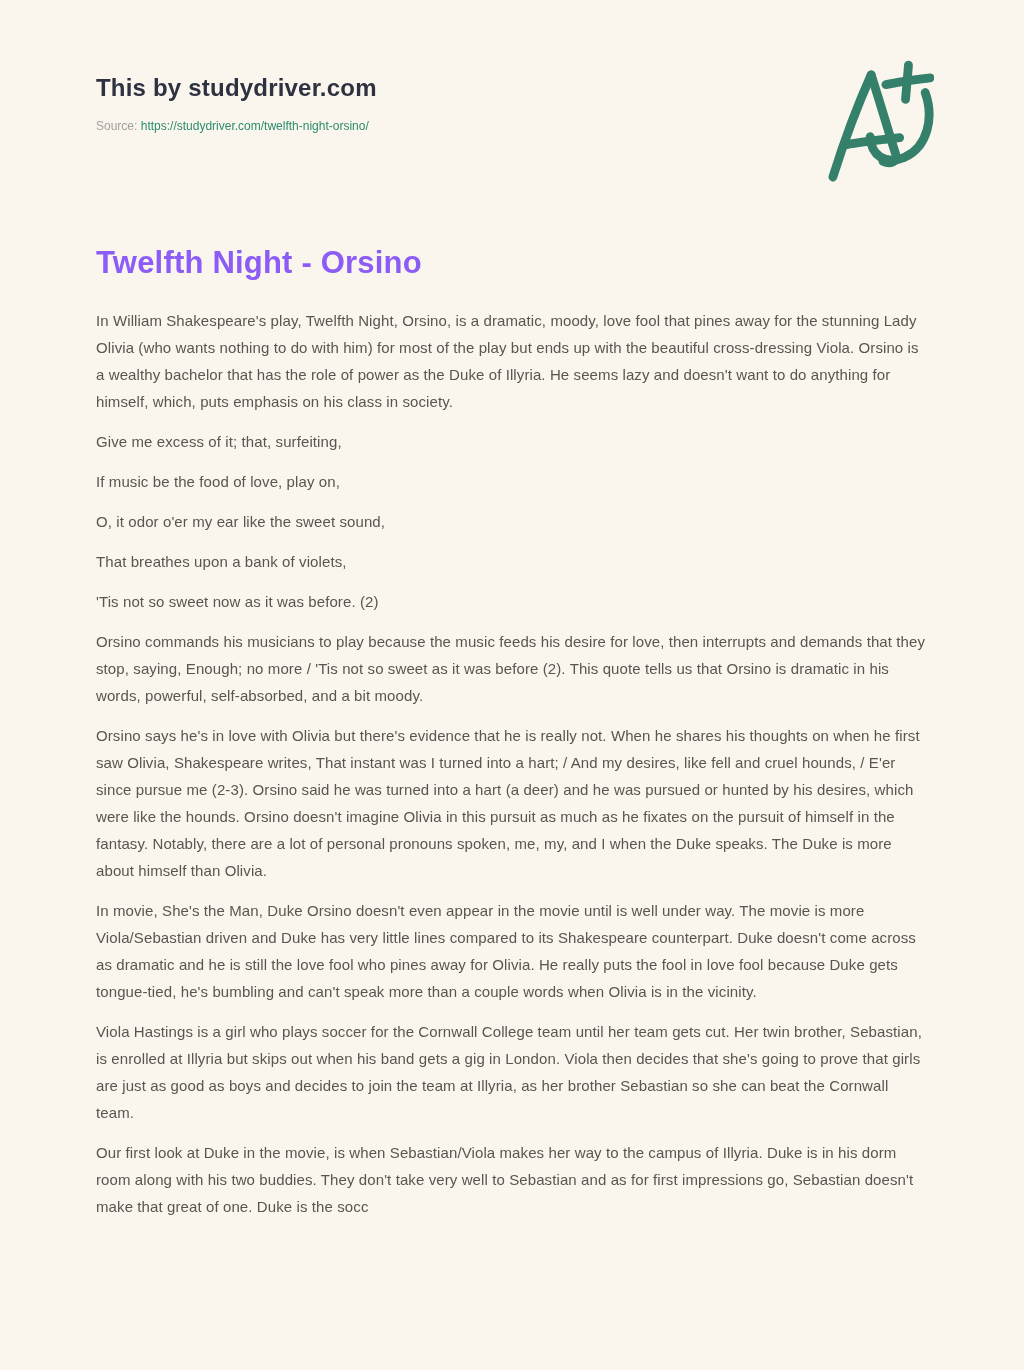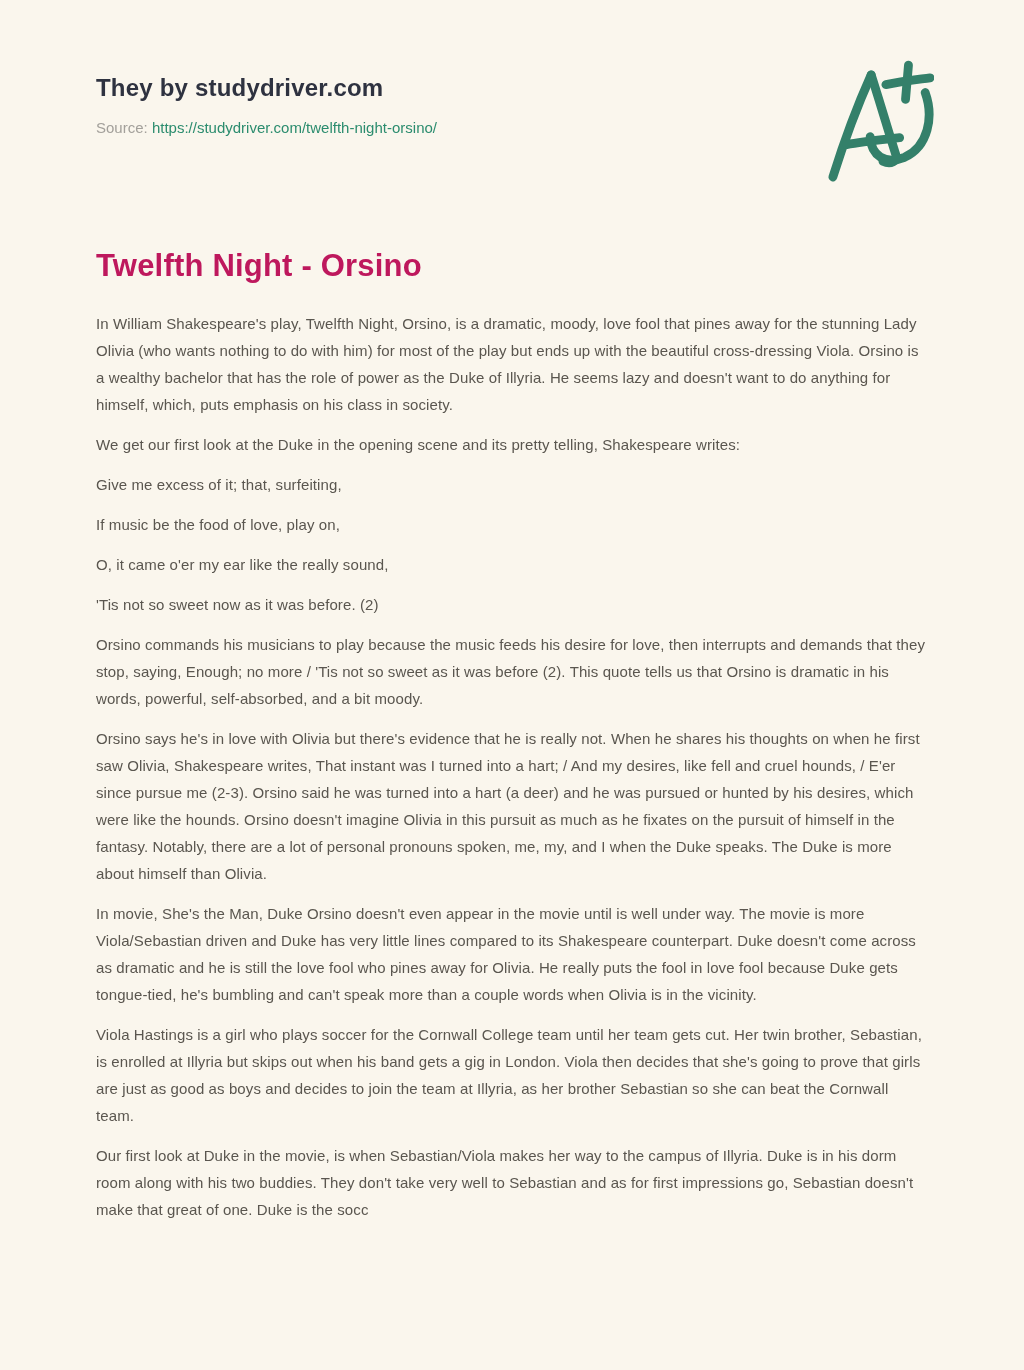--- a/index.html
+++ b/index.html
@@ -19,58 +19,58 @@
     padding: 74px 96px 0 96px;
   }
   .site-title {
     font-size: 24px;
     font-weight: 700;
     color: #2e3240;
     letter-spacing: 0.2px;
   }
   .source-line {
     margin-top: 17px;
-    font-size: 15px;
+    font-size: 12px;
     color: #a3a09b;
   }
   .source-line a {
     color: #2b8c6e;
     text-decoration: none;
   }
   .logo {
     position: absolute;
     top: 60px;
     right: 90px;
     width: 108px;
     height: 124px;
   }
   .logo svg { width: 100%; height: 100%; }
   .essay-title {
     margin-top: 112px;
     margin-bottom: 26px;
     font-size: 31px;
     font-weight: 700;
-    color: #be185d;
+    color: #8b5cf6;
     letter-spacing: 0.2px;
   }
   .essay-body p {
     font-size: 15px;
     line-height: 27px;
     color: #5a564f;
     margin: 0 0 13px 0;
     letter-spacing: 0.1px;
   }
 </style>
 </head>
 <body>
 
 <div class="page">
 
   <header>
-    <div class="site-title">They by studydriver.com</div>
+    <div class="site-title">This by studydriver.com</div>
     <div class="source-line">
       <span>Source:</span>
       <a href="#">https://studydriver.com/twelfth-night-orsino/</a>
     </div>
     <div class="logo">
       <svg viewBox="0 0 110 126" fill="none" xmlns="http://www.w3.org/2000/svg">
         <g stroke="#34806a" stroke-width="9" stroke-linecap="round" fill="none">
 
           <path d="M 7 119 C 18 84 33 44 46 15"></path>
 
@@ -86,24 +86,24 @@
         </g>
       </svg>
     </div>
   </header>
 
   <main>
     <h1 class="essay-title">Twelfth Night - Orsino</h1>
 
     <div class="essay-body">
       <p>In William Shakespeare's play, Twelfth Night, Orsino, is a dramatic, moody, love fool that pines away for the stunning Lady Olivia (who wants nothing to do with him) for most of the play but ends up with the beautiful cross-dressing Viola. Orsino is a wealthy bachelor that has the role of power as the Duke of Illyria. He seems lazy and doesn't want to do anything for himself, which, puts emphasis on his class in society.</p>
-      <p>We get our first look at the Duke in the opening scene and its pretty telling, Shakespeare writes:</p>
       <p>Give me excess of it; that, surfeiting,</p>
       <p>If music be the food of love, play on,</p>
-      <p>O, it came o'er my ear like the really sound,</p>
+      <p>O, it odor o'er my ear like the sweet sound,</p>
+      <p>That breathes upon a bank of violets,</p>
       <p>'Tis not so sweet now as it was before. (2)</p>
       <p>Orsino commands his musicians to play because the music feeds his desire for love, then interrupts and demands that they stop, saying, Enough; no more / 'Tis not so sweet as it was before (2). This quote tells us that Orsino is dramatic in his words, powerful, self-absorbed, and a bit moody.</p>
       <p>Orsino says he's in love with Olivia but there's evidence that he is really not. When he shares his thoughts on when he first saw Olivia, Shakespeare writes, That instant was I turned into a hart; / And my desires, like fell and cruel hounds, / E'er since pursue me (2-3). Orsino said he was turned into a hart (a deer) and he was pursued or hunted by his desires, which were like the hounds. Orsino doesn't imagine Olivia in this pursuit as much as he fixates on the pursuit of himself in the fantasy. Notably, there are a lot of personal pronouns spoken, me, my, and I when the Duke speaks. The Duke is more about himself than Olivia.</p>
       <p>In movie, She's the Man, Duke Orsino doesn't even appear in the movie until is well under way. The movie is more Viola/Sebastian driven and Duke has very little lines compared to its Shakespeare counterpart. Duke doesn't come across as dramatic and he is still the love fool who pines away for Olivia. He really puts the fool in love fool because Duke gets tongue-tied, he's bumbling and can't speak more than a couple words when Olivia is in the vicinity.</p>
       <p>Viola Hastings is a girl who plays soccer for the Cornwall College team until her team gets cut. Her twin brother, Sebastian, is enrolled at Illyria but skips out when his band gets a gig in London. Viola then decides that she's going to prove that girls are just as good as boys and decides to join the team at Illyria, as her brother Sebastian so she can beat the Cornwall team.</p>
       <p>Our first look at Duke in the movie, is when Sebastian/Viola makes her way to the campus of Illyria. Duke is in his dorm room along with his two buddies. They don't take very well to Sebastian and as for first impressions go, Sebastian doesn't make that great of one. Duke is the socc</p>
     </div>
   </main>
 
 </div>

